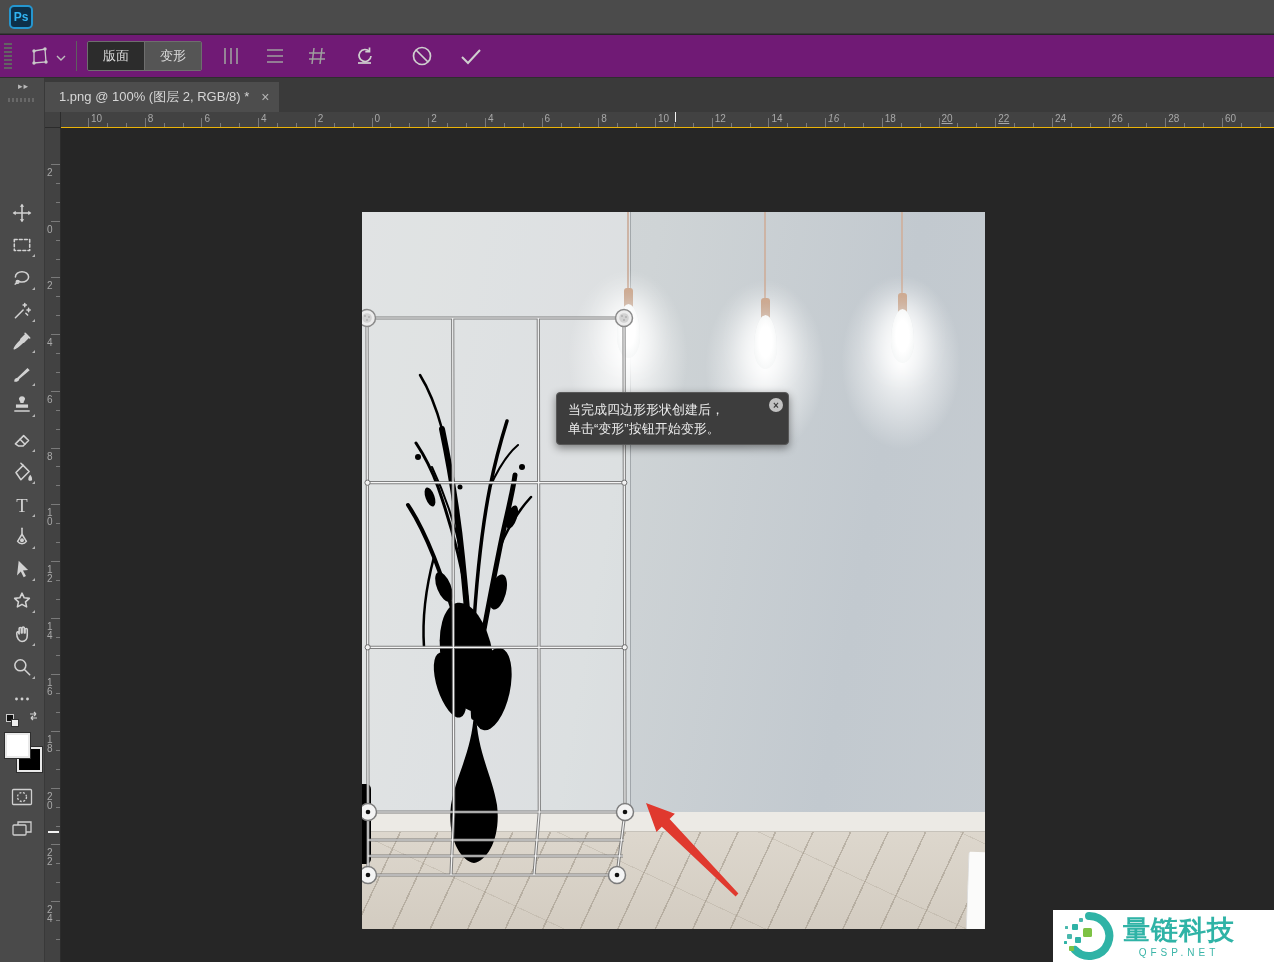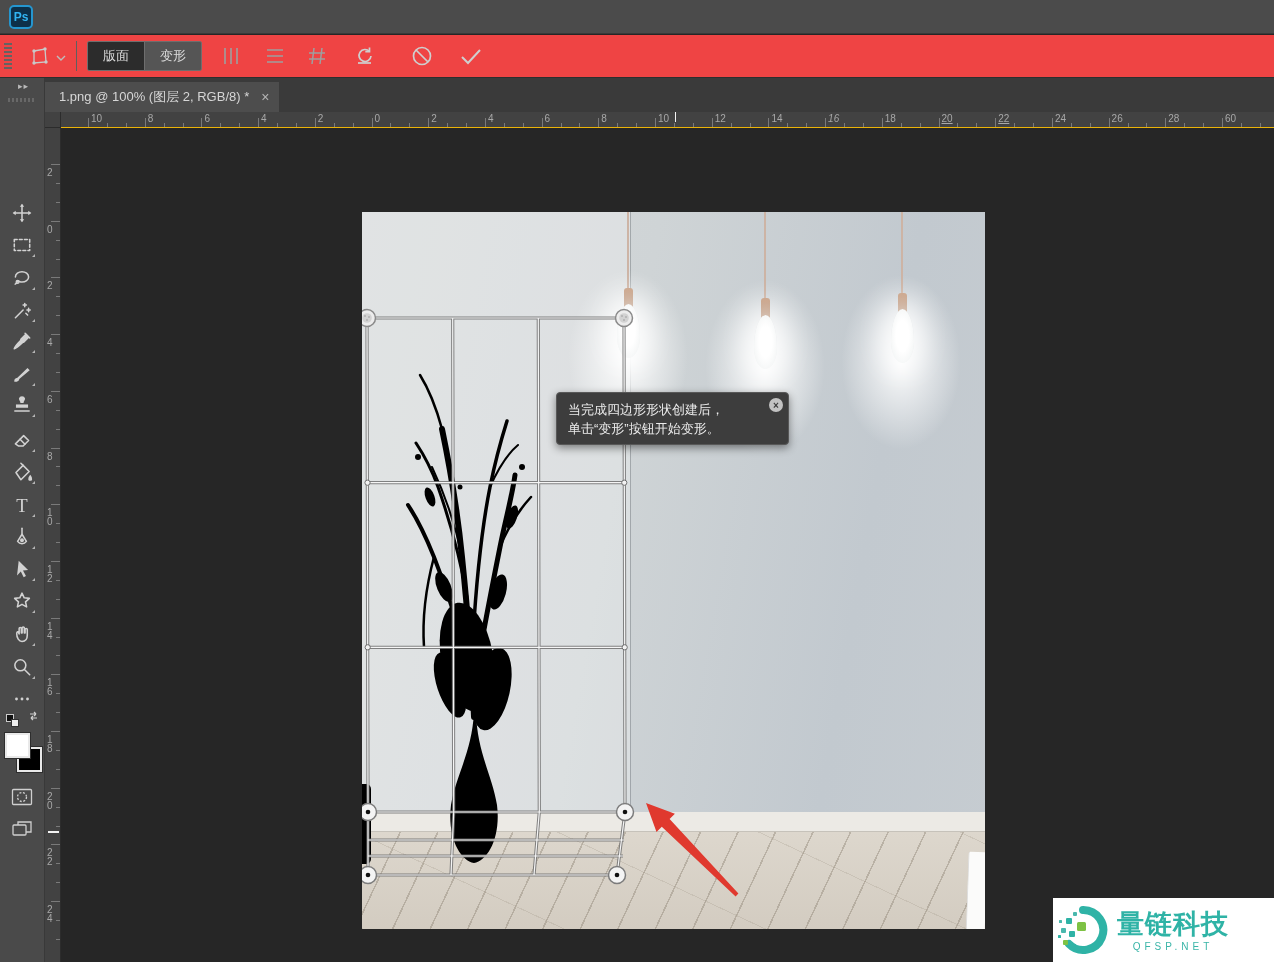--- a/index.html
+++ b/index.html
@@ -11,21 +11,21 @@
   .menubar { position:absolute; left:0; top:0; width:1274px; height:34px;
     background:#4b4b4b; border-bottom:1px solid #393939; display:flex; align-items:center; }
   .ps-logo { width:24px; height:24px; margin:0 18px 0 9px; border-radius:5px;
     background:#0d3049; border:2px solid #2596cf; color:#31b4f2; font-weight:bold;
     font-size:12px; display:flex; align-items:center; justify-content:center; }
   .menu-item { color:#e2e2e2; font-size:14px; padding:0 15px; height:34px;
     display:flex; align-items:center; cursor:default; white-space:nowrap; }
 
   
   .optionsbar { position:absolute; left:0; top:35px; width:1274px; height:43px;
-    background:#ef4444; border-bottom:1px solid #2e2e2e; display:flex; align-items:center; }
+    background:#701a75; border-bottom:1px solid #2e2e2e; display:flex; align-items:center; }
   .ob-grip { width:8px; height:26px; margin-left:4px;
     background:repeating-linear-gradient(0deg,#636363 0 2px,transparent 2px 4px); }
   .ob-toolicon { margin-left:16px; display:flex; align-items:center; }
   .ob-chevron { margin-left:4px; }
   .ob-sep { width:1px; height:30px; background:#3c3c3c; border-right:1px solid #5f5f5f; margin:0 10px; }
   .segmented { display:flex; border:1px solid #6e6e6e; border-radius:2px; overflow:hidden; }
   .seg-btn { padding:5px 15px; font-size:13px; color:#dcdcdc; background:#555; cursor:pointer; }
   .seg-btn.active { background:#2c2c2c; }
   .seg-btn + .seg-btn { border-left:1px solid #6e6e6e; }
   .ob-icon { width:30px; height:30px; margin:0 5px; display:flex; align-items:center;
@@ -106,22 +106,22 @@
   
   .tooltip { position:absolute; left:495px; top:264px; width:233px; height:53px;
     background:#3d3d3d; border:1px solid #585858; border-radius:4px;
     box-shadow:0 3px 8px rgba(0,0,0,0.45); color:#ececec; font-size:13px;
     line-height:19px; padding:7px 26px 7px 11px; }
   .tooltip-close { position:absolute; right:5px; top:5px; width:14px; height:14px;
     border-radius:50%; background:#c2c2c2; color:#3a3a3a; font-size:10px; font-weight:bold;
     display:flex; align-items:center; justify-content:center; cursor:pointer; }
 
   
-  .watermark { position:absolute; right:0; bottom:0; width:221px; height:64px;
-    background:#ffffff; display:flex; align-items:center; padding-left:4px; }
+  .watermark { position:absolute; right:0; bottom:0; width:221px; height:52px;
+    background:#ffffff; display:flex; align-items:center; padding-left:10px; }
   .wm-text { display:flex; flex-direction:column; margin-left:8px; }
   .wm-brand { color:#2fb3a6; font-size:27px; font-weight:bold; letter-spacing:1px; line-height:30px; }
   .wm-domain { color:#3ab5a8; font-size:10px; letter-spacing:4px; text-align:center; margin-top:2px; }
 </style>
 </head>
 <body>
 
 <div class="app">
 
   <div class="menubar">

